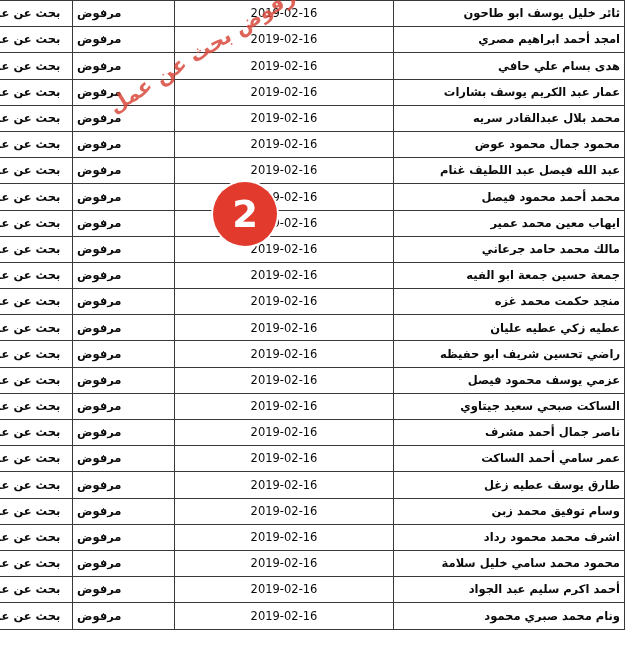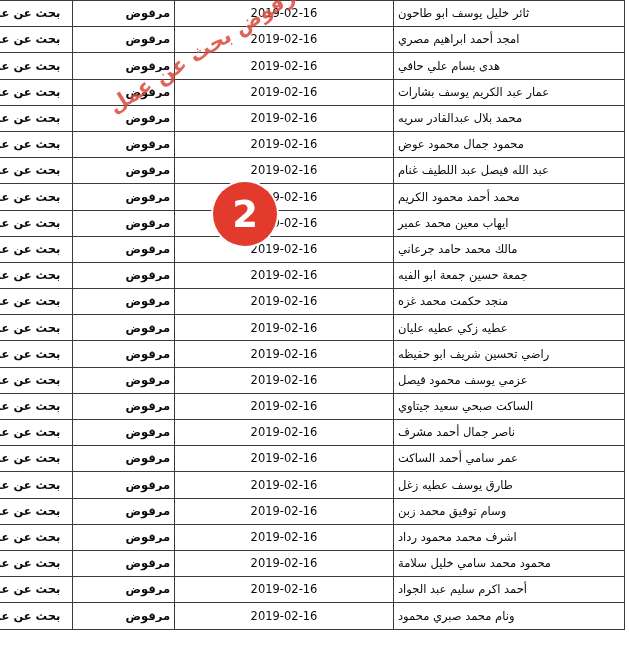--- a/index.html
+++ b/index.html
@@ -34,34 +34,34 @@
     border: 1px solid #3a3a3a;
     padding: 0 4px;
     font-size: 11.5px;
     color: #0a0a0a;
     white-space: nowrap;
     overflow: hidden;
     line-height: 1.1;
   }
   td.c-name {
     width: 222px;
-    text-align: left;
-    font-weight: normal;
+    text-align: right;
+    font-weight: bold;
     font-size: 11.5px;
   }
   td.c-date {
     width: 210px;
     text-align: center;
     direction: ltr;
     font-size: 12px;
     margin-left: 43px;
   }
   td.c-status {
     width: 93px;
-    text-align: right;
+    text-align: left;
     font-weight: bold;
   }
   td.c-type {
     width: 92px;
     text-align: center;
     font-weight: bold;
   }
   
   .stamp-text {
     position: absolute;
@@ -140,21 +140,21 @@
           <td class="c-status">مرفوض</td>
           <td class="c-type">بحث عن عمل</td>
         </tr>
         <tr>
           <td class="c-name">عبد الله فيصل عبد اللطيف غنام</td>
           <td class="c-date">2019-02-16</td>
           <td class="c-status">مرفوض</td>
           <td class="c-type">بحث عن عمل</td>
         </tr>
         <tr>
-          <td class="c-name">محمد أحمد محمود الكريم</td>
+          <td class="c-name">محمد أحمد محمود فيصل</td>
           <td class="c-date">2019-02-16</td>
           <td class="c-status">مرفوض</td>
           <td class="c-type">بحث عن عمل</td>
         </tr>
         <tr>
           <td class="c-name">ايهاب معين محمد عمير</td>
           <td class="c-date">2019-02-16</td>
           <td class="c-status">مرفوض</td>
           <td class="c-type">بحث عن عمل</td>
         </tr>

